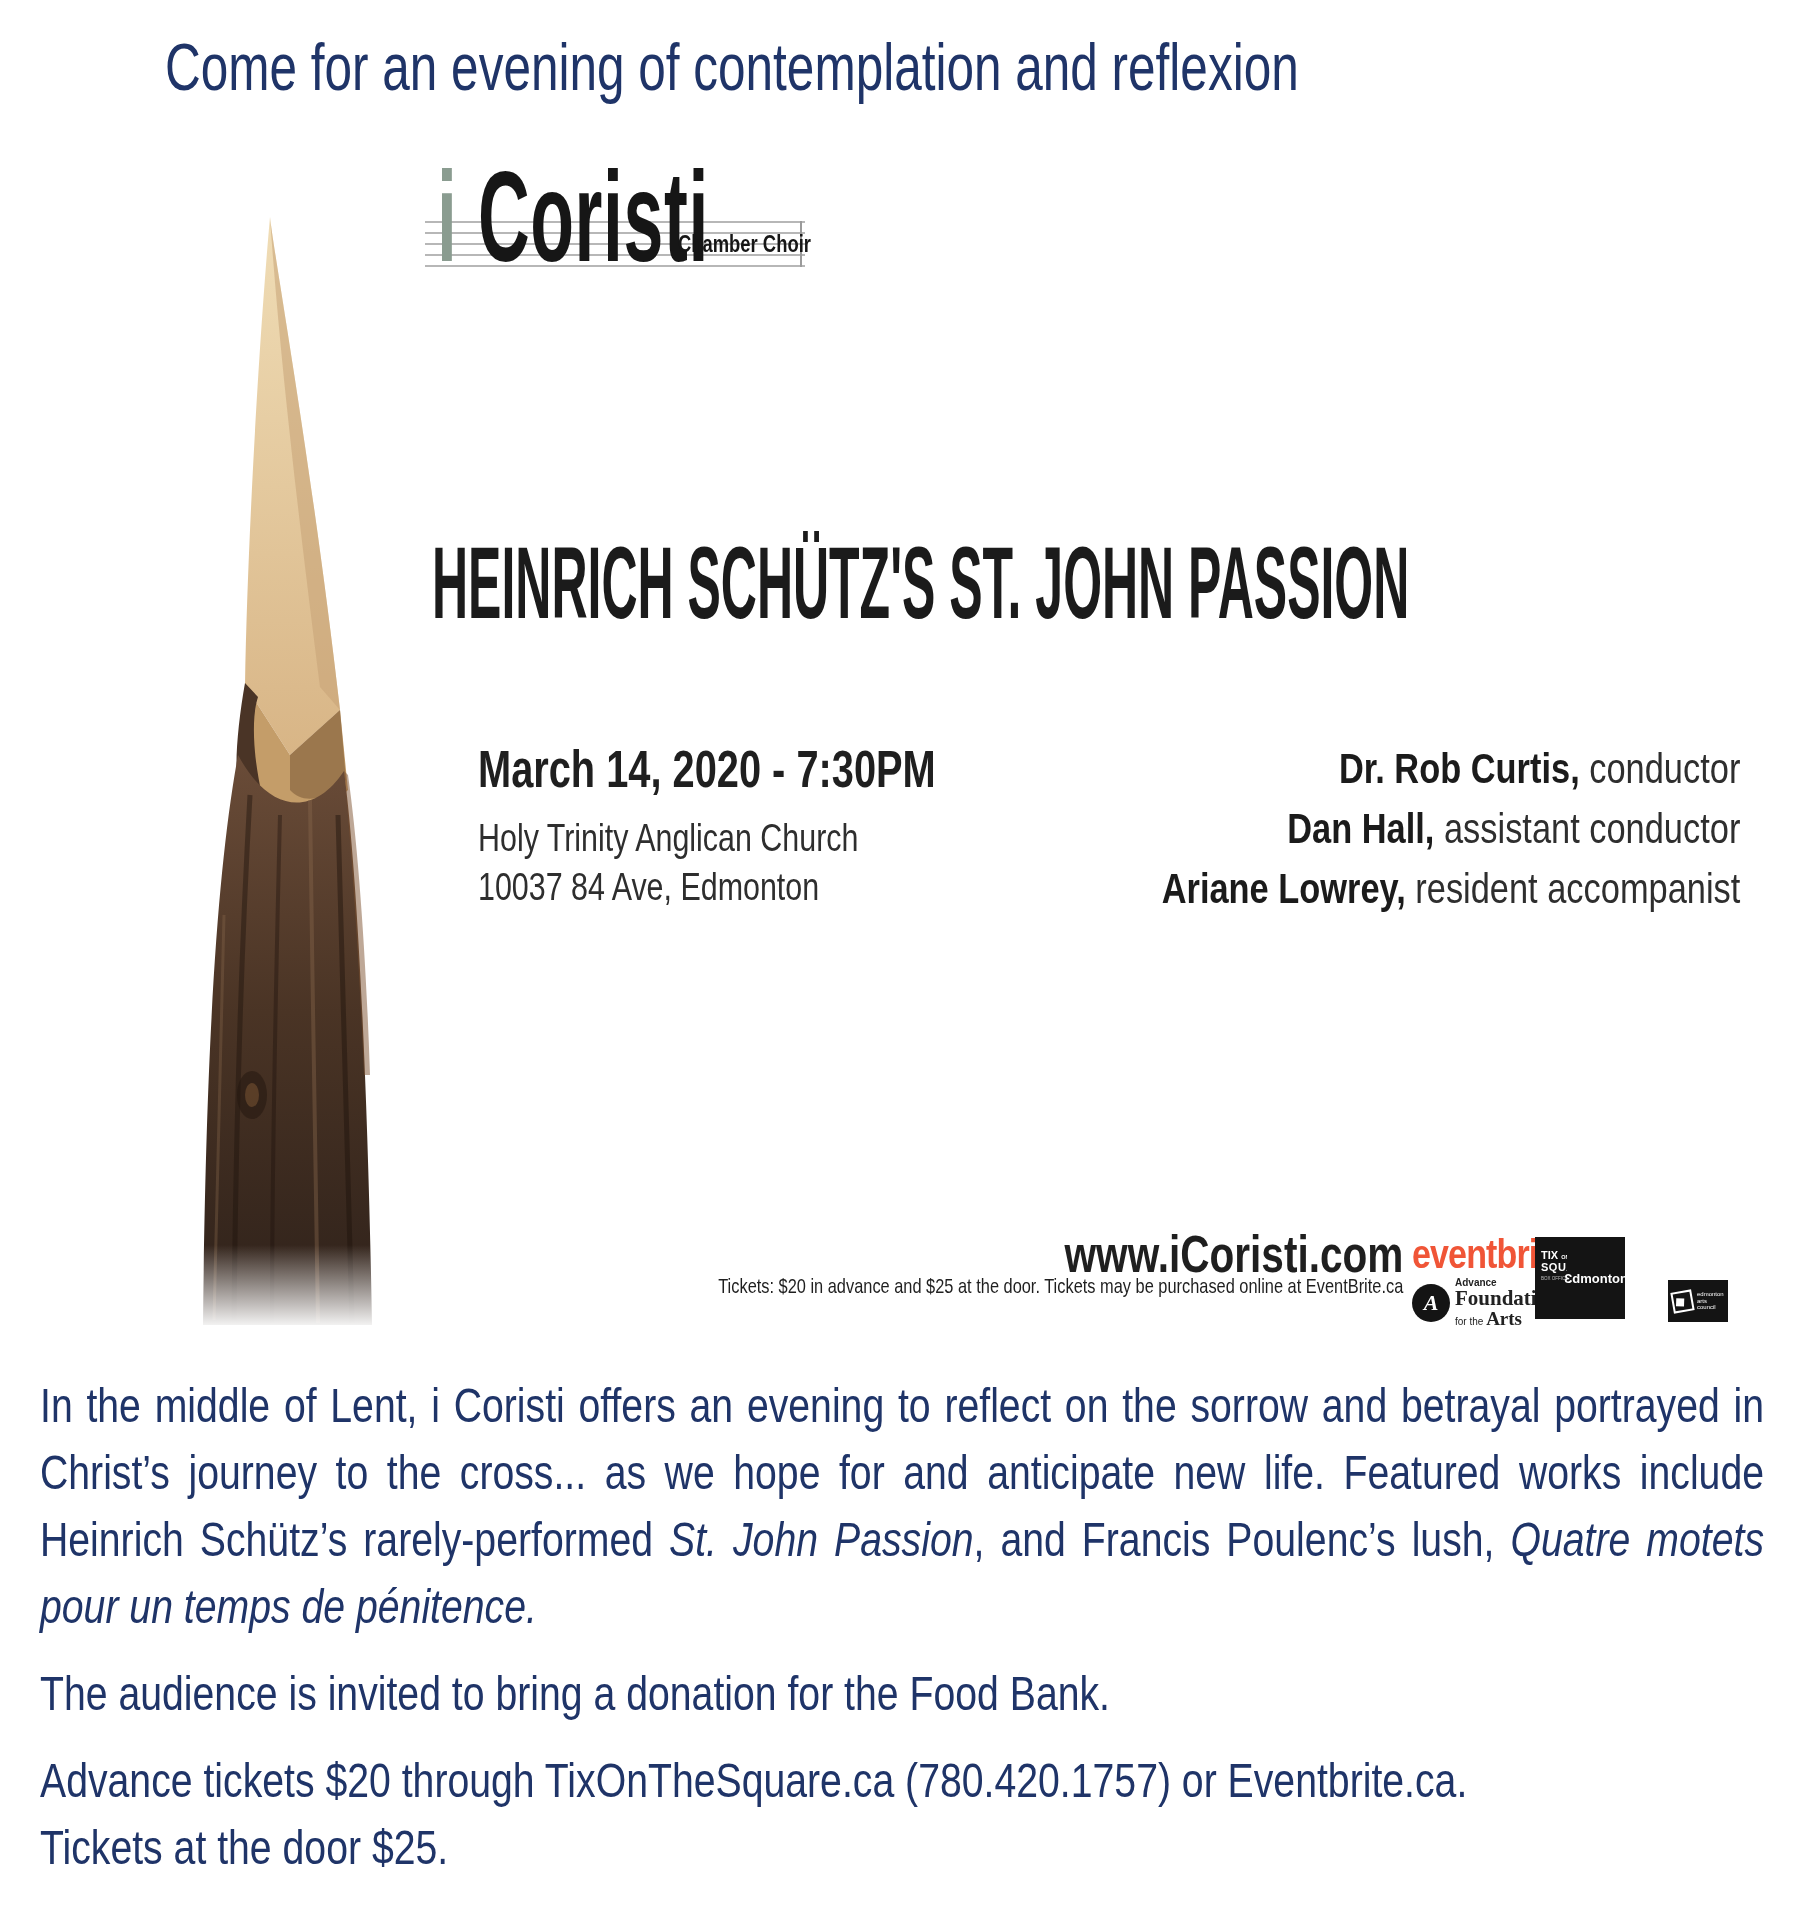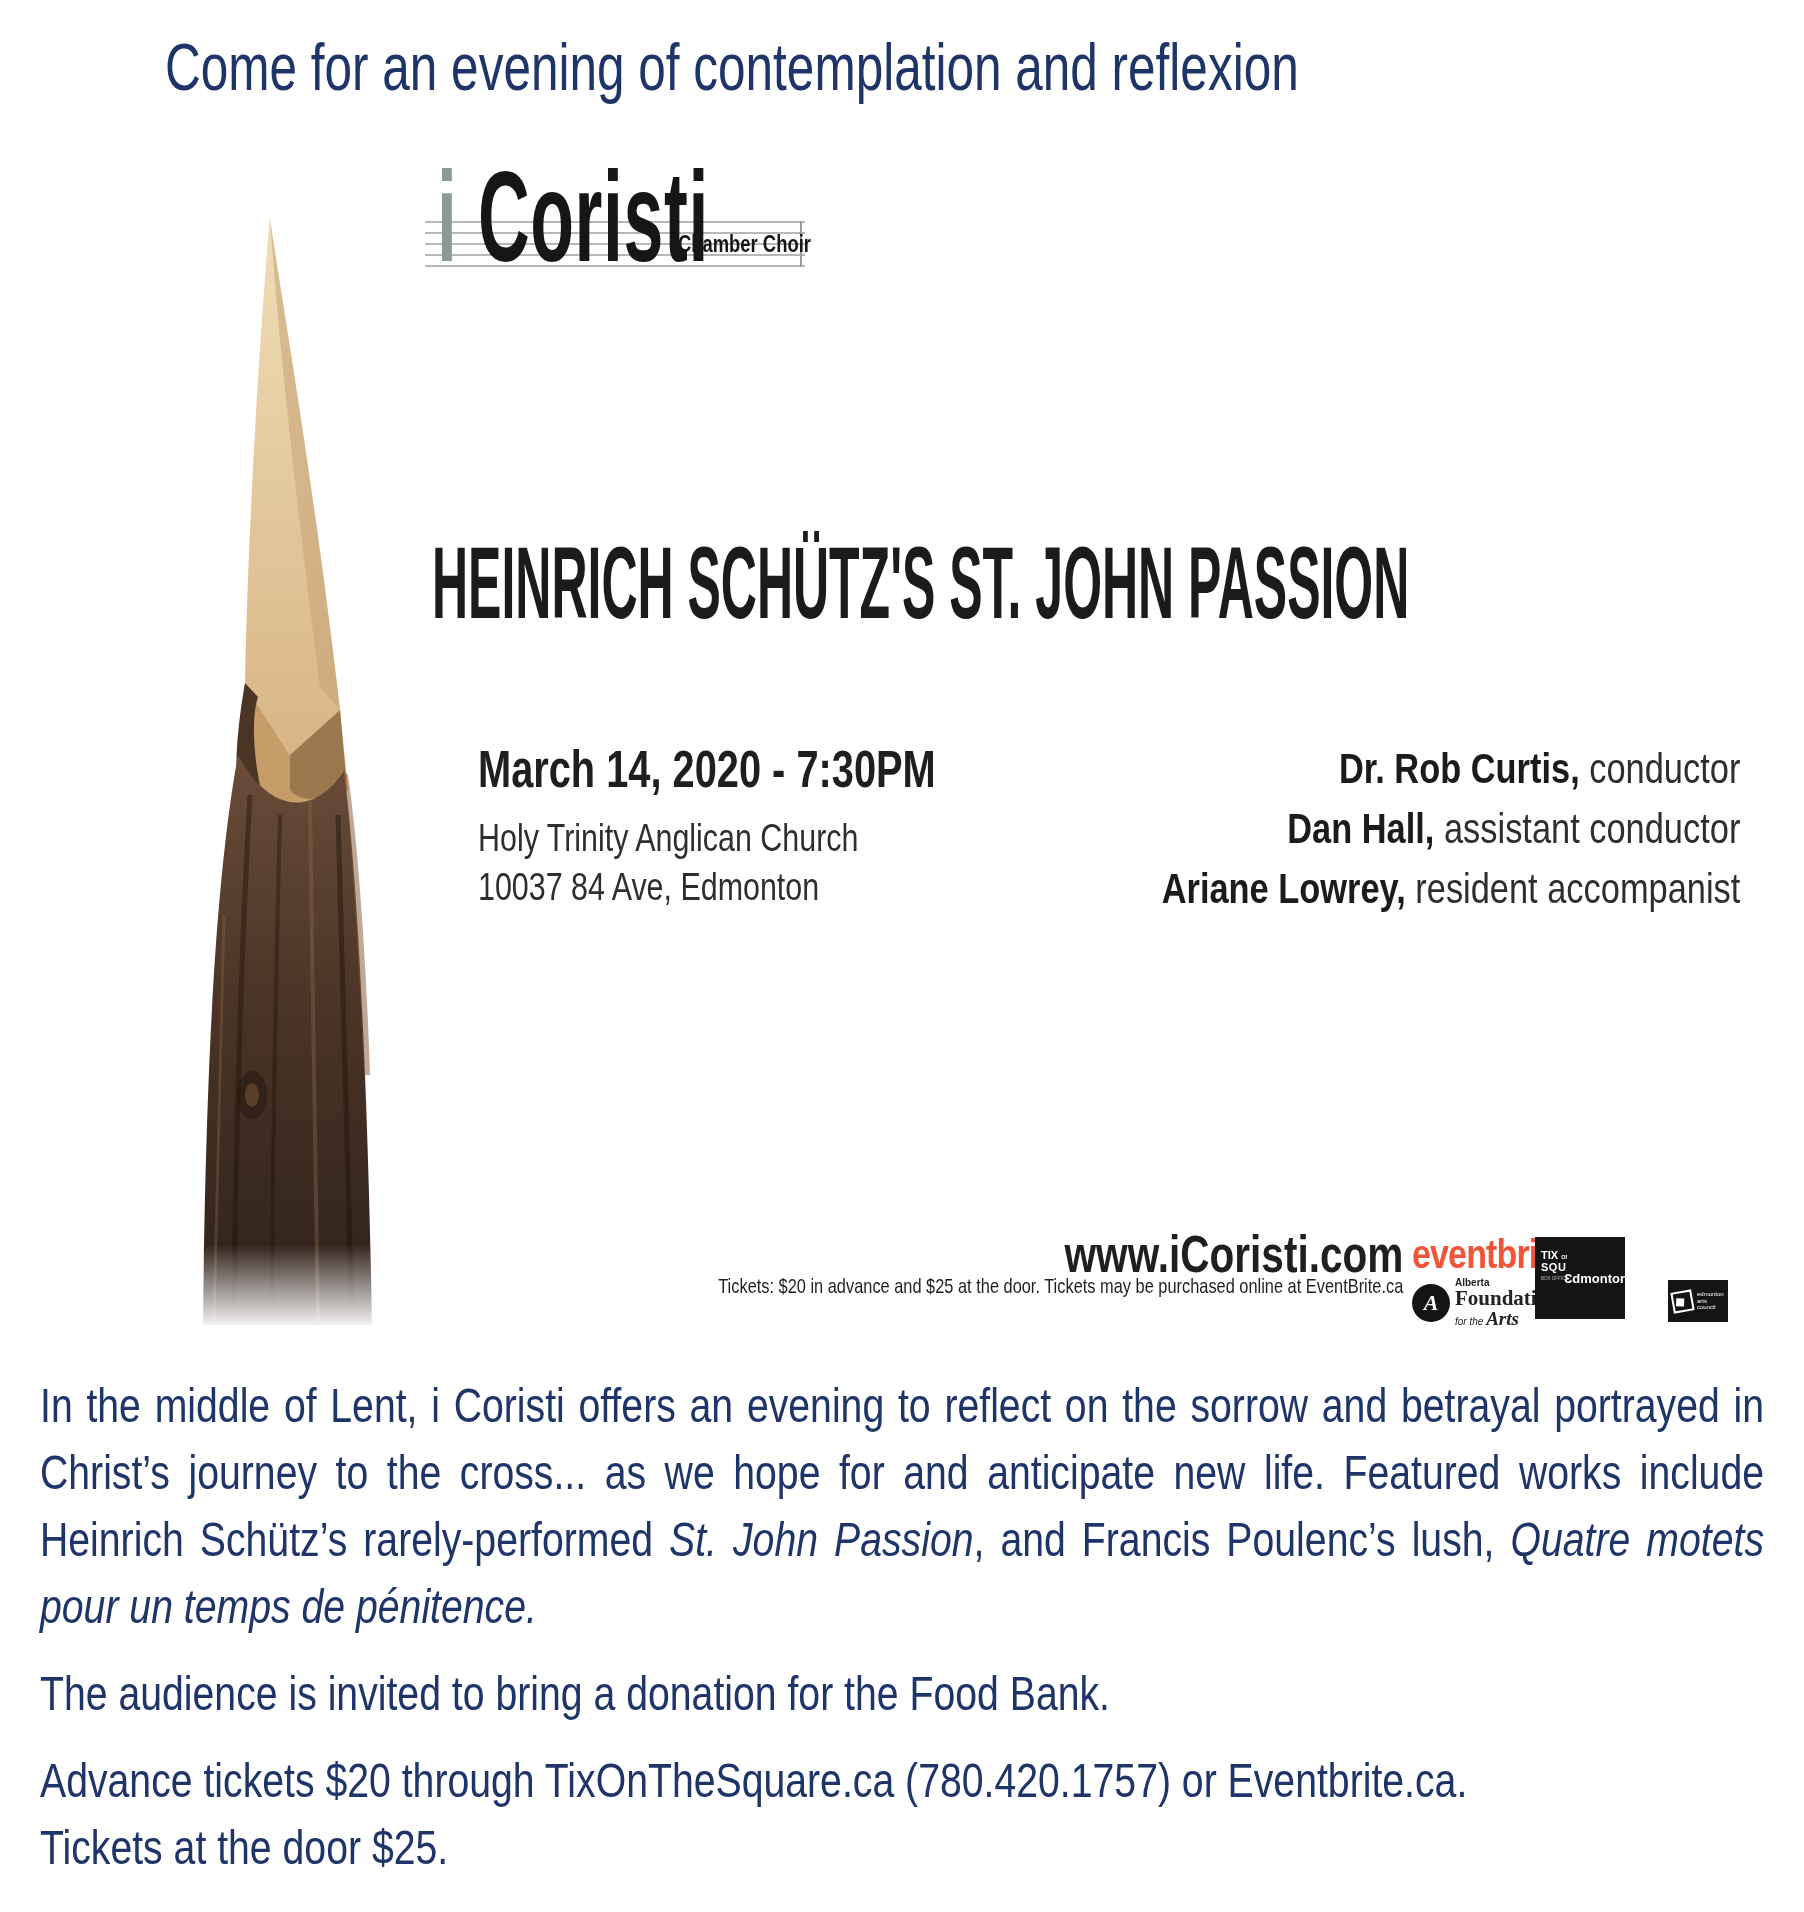--- a/index.html
+++ b/index.html
@@ -85,21 +85,21 @@
   }
   .afa{left:1412px;top:1278px;display:flex;align-items:center;gap:5px;color:#222;}
   .afa-circle{
     width:38px;height:38px;border-radius:50%;background:#141414;color:#fff;
     display:flex;align-items:center;justify-content:center;
     font-family:"Liberation Serif", serif;font-style:italic;font-weight:bold;font-size:22px;
   }
   .afa-text{line-height:1;white-space:nowrap;}
   .afa-l1{font-size:10px;font-weight:bold;}
   .afa-l2{font-family:"Liberation Serif", serif;font-size:21px;font-weight:bold;}
-  .afa-l3{font-size:10px;font-style:italic;}
+  .afa-l3{font-size:10px;}
   .afa-l3 .arts{font-family:"Liberation Serif", serif;font-size:19px;font-weight:bold;}
   .blackbox{background:#141414;color:#fff;position:absolute;box-sizing:border-box;}
   .tix{left:1535px;top:1237px;width:57px;height:82px;padding:12px 6px 0 6px;line-height:1.1;}
   .tix-l1{font-size:11px;font-weight:bold;white-space:nowrap;}
   .tix-l1 small{font-size:5.5px;font-weight:bold;}
   .tix-l2{font-size:11px;font-weight:bold;letter-spacing:.5px;}
   .tix-l3{font-size:4.5px;color:#bdbdbd;margin-top:4px;white-space:nowrap;}
   .edm{left:1567px;top:1237px;width:58px;height:82px;display:flex;align-items:center;justify-content:center;}
   .edm-word{font-size:13px;font-weight:bold;white-space:nowrap;}
   .eac{left:1668px;top:1280px;width:60px;height:42px;display:flex;align-items:center;gap:4px;padding:0 4px;}
@@ -188,21 +188,21 @@
   </div>
 
   <div class="abs website">www.iCoristi.com</div>
   <div class="abs tickets-note">Tickets: $20 in advance and $25 at the door. Tickets may be purchased online at EventBrite.ca</div>
 
   <div class="abs eventbrite">eventbrite</div>
 
   <div class="abs afa">
     <div class="afa-circle">A</div>
     <div class="afa-text">
-      <div class="afa-l1">Alberta</div>
+      <div class="afa-l1">Advance</div>
       <div class="afa-l2">Foundation</div>
       <div class="afa-l3"><span>for the</span> <span class="arts">Arts</span></div>
     </div>
   </div>
 
   <div class="blackbox tix">
     <div class="tix-l1"><span>TIX</span> <small>ON THE</small></div>
     <div class="tix-l2">SQUARE</div>
     <div class="tix-l3">BOX OFFICE &amp; STORE</div>
   </div>

